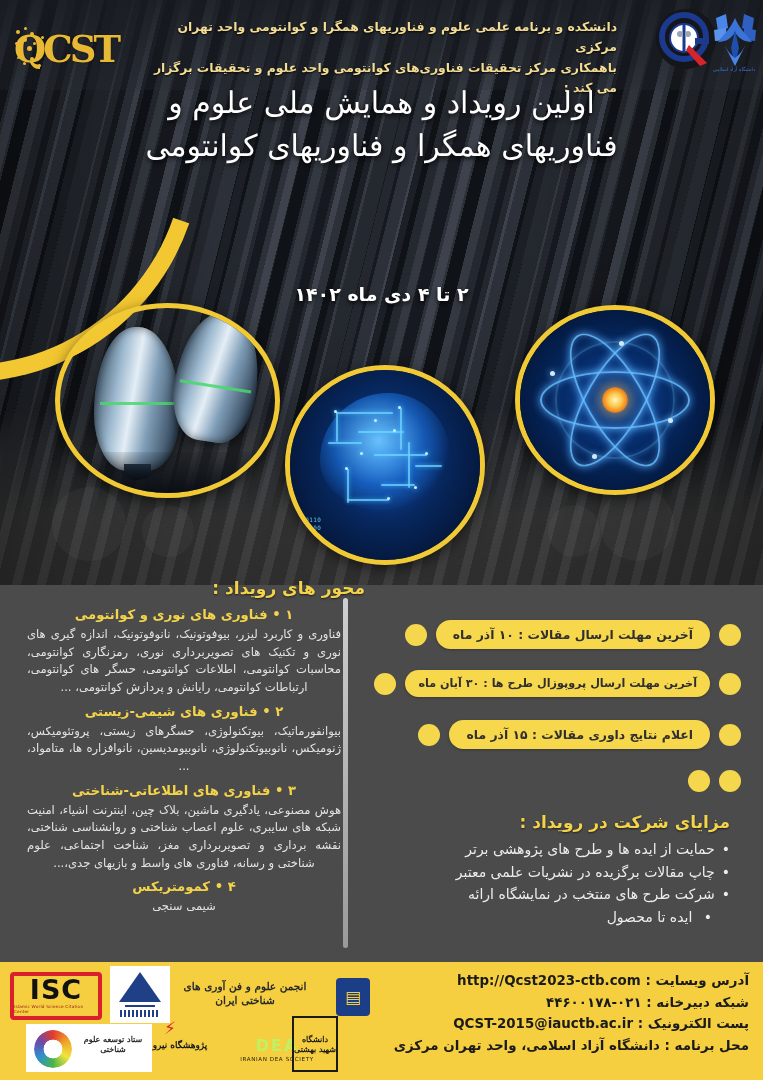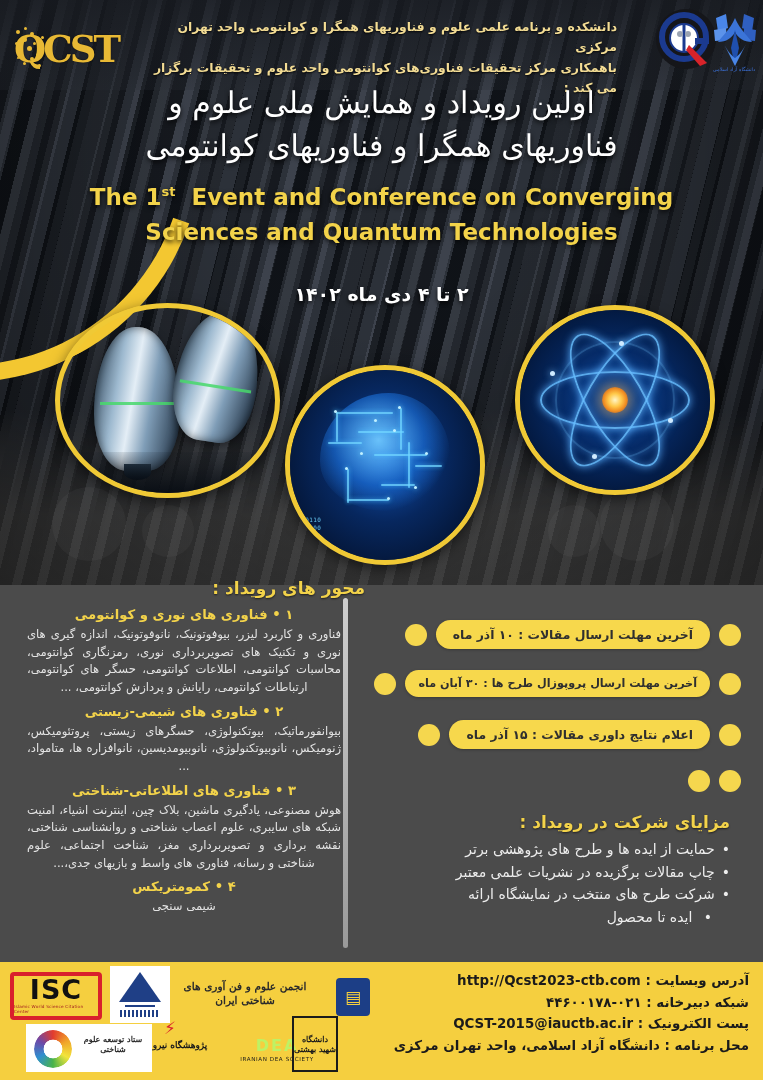--- a/index.html
+++ b/index.html
@@ -320,27 +320,20 @@
   <div class="header-fa">
     <div>دانشکده و برنامه علمی علوم و فناوریهای همگرا و کوانتومی واحد تهران مرکزی</div>
     <div>باهمکاری مرکز تحقیقات فناوری‌های کوانتومی واحد علوم و تحقیقات برگزار می کند :</div>
   </div>
 
   <div class="title-fa">
     <div>اولین رویداد و همایش ملی علوم و</div>
     <div>فناوریهای همگرا و فناوریهای کوانتومی</div>
   </div>
 
-  <div class="title-en">
-    <div>
-      <span>The 1</span><sup>st</sup>&nbsp;
-      <span>Event and Conference on Converging</span>
-    </div>
-    <div>Sciences and Quantum Technologies</div>
-  </div>
 
   <div class="date-fa">۲ تا ۴ دی ماه ۱۴۰۲</div>
 
   <div class="oval oval-micro">
     <div class="img-micro">
       <div class="lens" style="left:16%;top:10%;width:40%;height:78%;">
         <div class="ring" style="top:52%;"></div>
         <div class="tip"></div>
       </div>
       <div class="lens" style="left:54%;top:2%;width:38%;height:70%;transform:rotate(9deg);">

